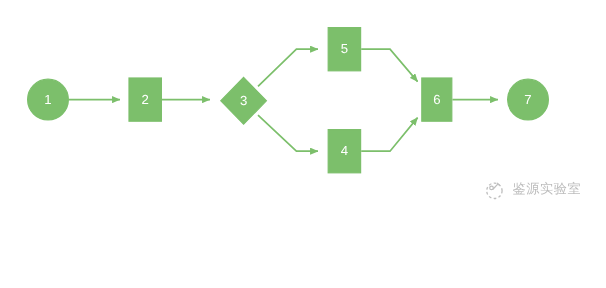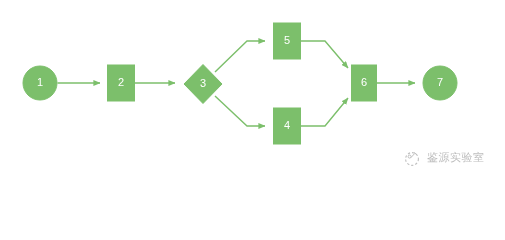--- a/index.html
+++ b/index.html
@@ -55,21 +55,21 @@
     gap: 5px;
     opacity: 0.30;
   }
   #watermark .wm-logo {
     width: 20px;
     height: 20px;
     flex: 0 0 20px;
     position: relative;
   }
   #watermark .wm-text {
-    font-family: Liberation Mono, monospace;
+    font-family: Liberation Serif, serif;
     font-size: 11px;
     letter-spacing: 0.5px;
     color: #1a1a1a;
     white-space: nowrap;
     line-height: 1;
   }
 </style>
 </head>
 <body>
 

